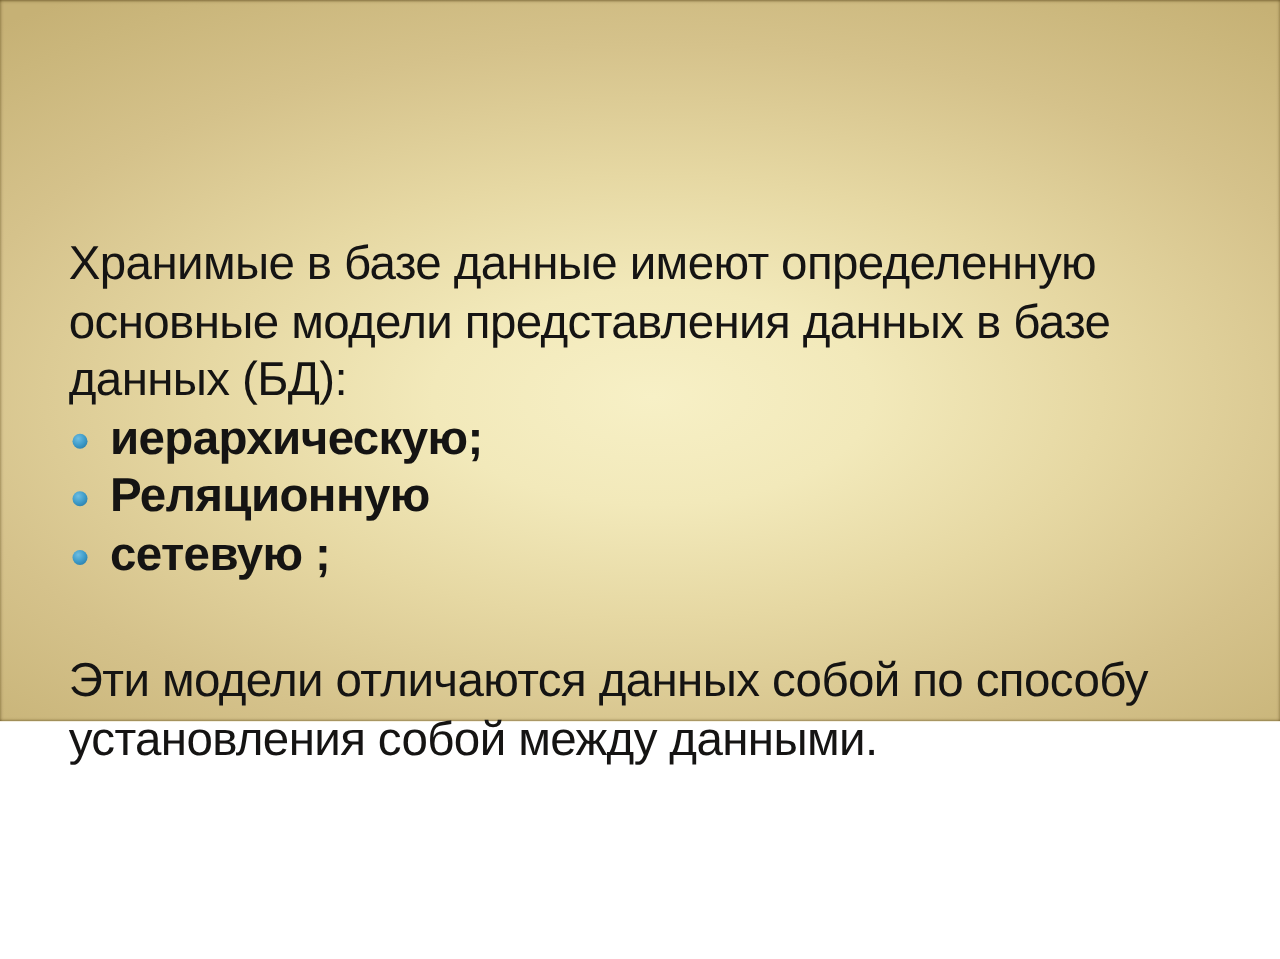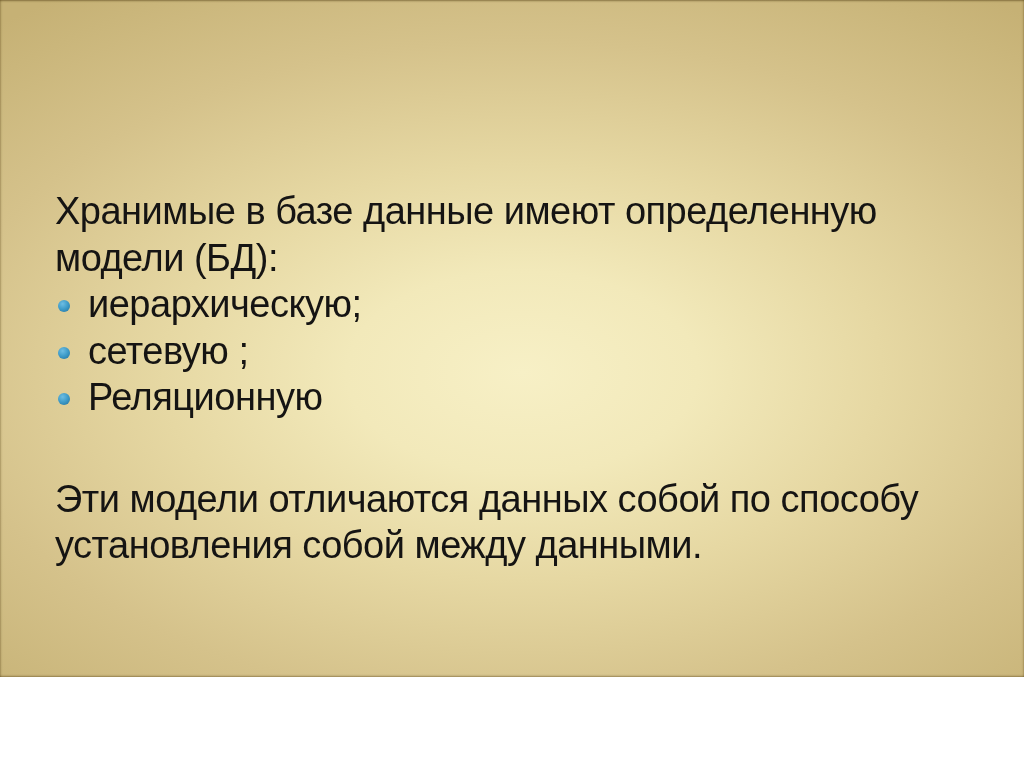--- a/index.html
+++ b/index.html
@@ -5,21 +5,21 @@
   html, body {
     margin: 0;
     padding: 0;
     width: 1024px;
     height: 767px;
     overflow: hidden;
   }
   .slide {
     position: relative;
     width: 1024px;
-    height: 677px;
+    height: 577px;
     background:
       radial-gradient(ellipse 78% 68% at 51% 55%,
         #f7f0c6 0%,
         #f2e9ba 22%,
         #e6d8a3 45%,
         #d5c28b 72%,
         #cab67b 92%,
         #c6b175 100%);
     box-shadow:
       inset 0 2px 2px -1px rgba(82, 63, 20, 0.55),
@@ -47,20 +47,21 @@
     margin: 0;
     padding: 0;
   }
   .bullet {
     position: relative;
     padding-left: 33px;
     font-size: 38px;
     line-height: 46.5px;
     letter-spacing: -0.5px;
     white-space: nowrap;
+    font-weight: bold;
   }
   .dot {
     position: absolute;
     left: 3px;
     top: 50%;
     margin-top: -4px;
     width: 12px;
     height: 12px;
     border-radius: 50%;
     background: radial-gradient(circle at 38% 32%,
@@ -73,34 +74,35 @@
     height: 55px;
   }
 </style>
 </head>
 <body>
 
 <div class="slide">
   <div class="text-block">
 
     <p class="ln">Хранимые в базе данные имеют определенную</p>
-    <p class="ln">модели (БД):</p>
+    <p class="ln">основные модели представления данных в базе</p>
+    <p class="ln">данных (БД):</p>
 
     <ul class="bullets">
       <li class="bullet">
         <span class="dot"></span>
         <span>иерархическую;</span>
       </li>
       <li class="bullet">
         <span class="dot"></span>
-        <span>сетевую ;</span>
+        <span>Реляционную</span>
       </li>
       <li class="bullet">
         <span class="dot"></span>
-        <span>Реляционную</span>
+        <span>сетевую ;</span>
       </li>
     </ul>
 
     <div class="gap"></div>
 
     <p class="ln">Эти модели отличаются данных собой по способу</p>
     <p class="ln">установления собой между данными.</p>
 
   </div>
 </div>

